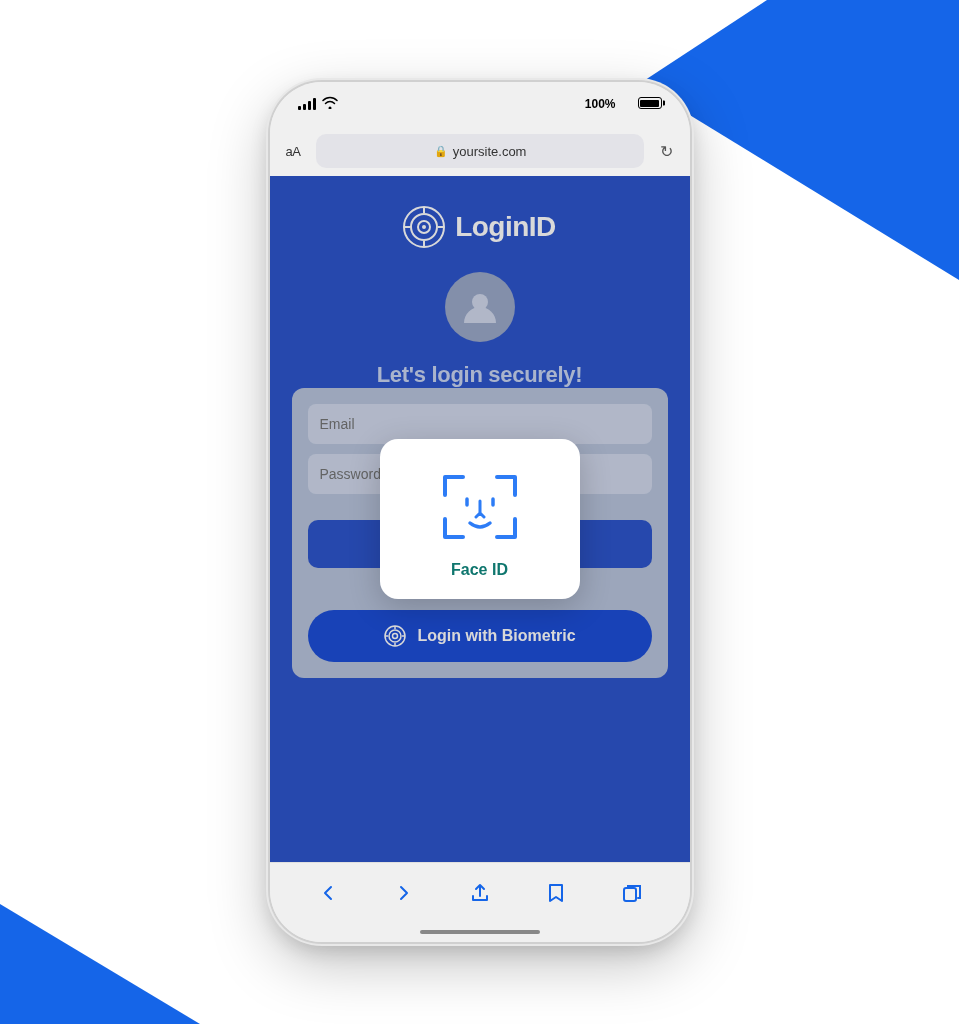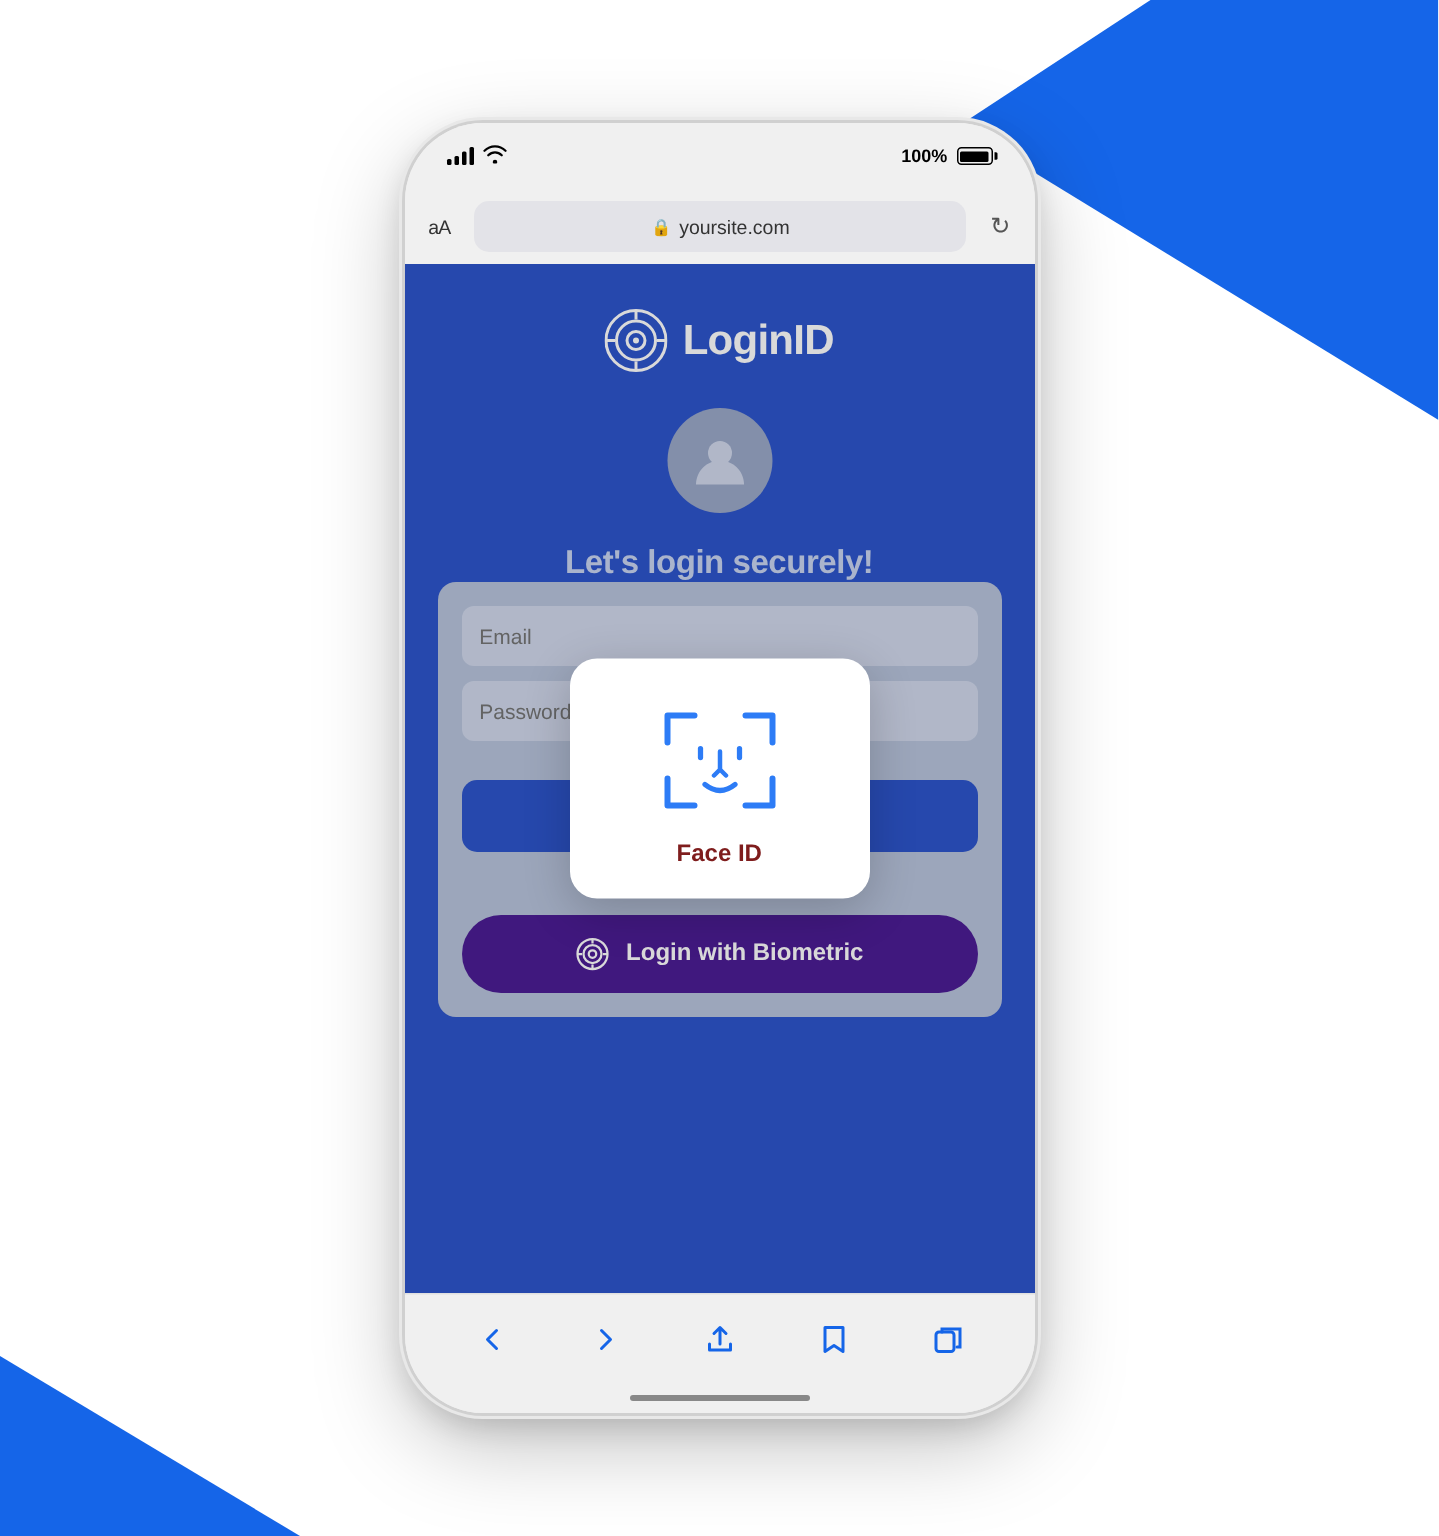--- a/index.html
+++ b/index.html
@@ -87,22 +87,21 @@
       border-radius: 1px;
     }
 
     .wifi-icon {
       font-size: 14px;
       color: #000;
     }
 
     .status-right {
       display: flex;
-      align-items: center;
-      gap: 6px;
+      gap: 22px;
     }
 
     .battery-text {
       font-size: 12px;
       font-weight: 600;
       color: #000;
     }
 
     .battery-icon {
       width: 24px;
@@ -262,21 +261,21 @@
       font-size: 16px;
       font-weight: 700;
       color: #000;
       text-align: center;
       margin: 12px 0;
     }
 
     .biometric-btn {
       width: 100%;
       height: 52px;
-      background: #4c1d95;
+      background: #1d4ed8;
       border: none;
       border-radius: 26px;
       color: #ffffff;
       font-size: 16px;
       font-weight: 600;
       cursor: pointer;
       display: flex;
       align-items: center;
       justify-content: center;
       gap: 10px;
@@ -304,21 +303,21 @@
       display: flex;
       flex-direction: column;
       align-items: center;
       gap: 14px;
       box-shadow: 0 8px 32px rgba(0,0,0,0.2);
     }
 
     .faceid-label {
       font-size: 16px;
       font-weight: 700;
-      color: #7f1d1d;
+      color: #0f766e;
     }
 
     
     .bottom-nav {
       height: 60px;
       background: #f0f0f0;
       display: flex;
       align-items: center;
       justify-content: space-around;
       padding: 0 20px;

